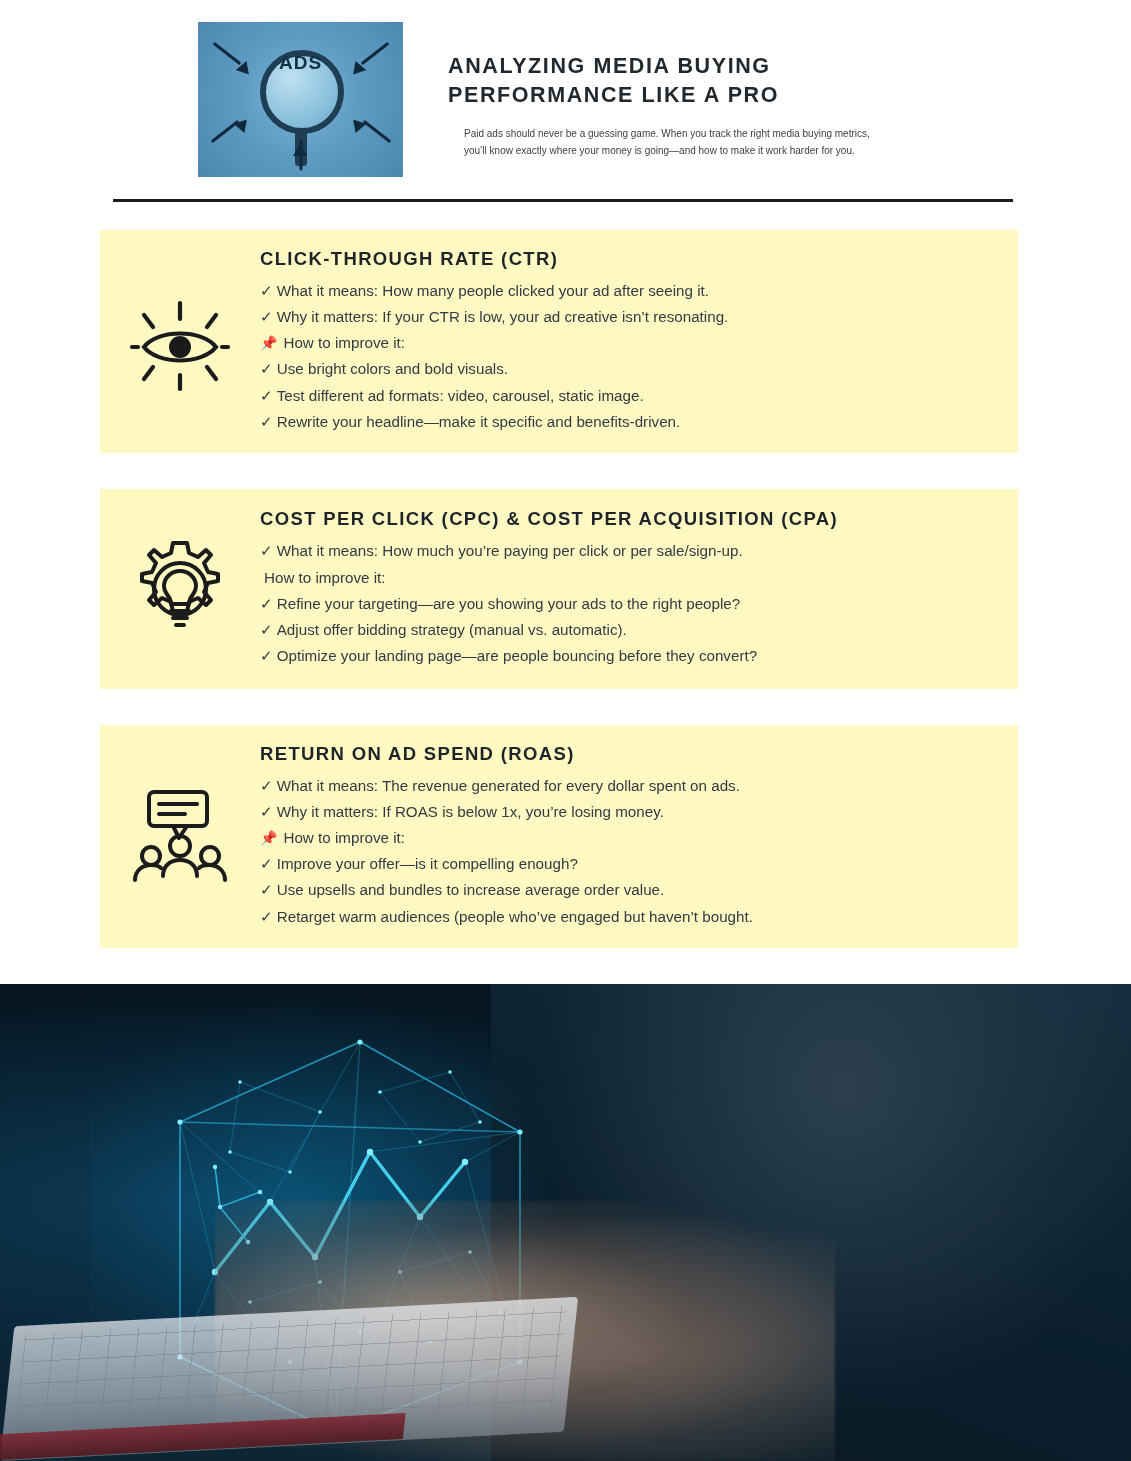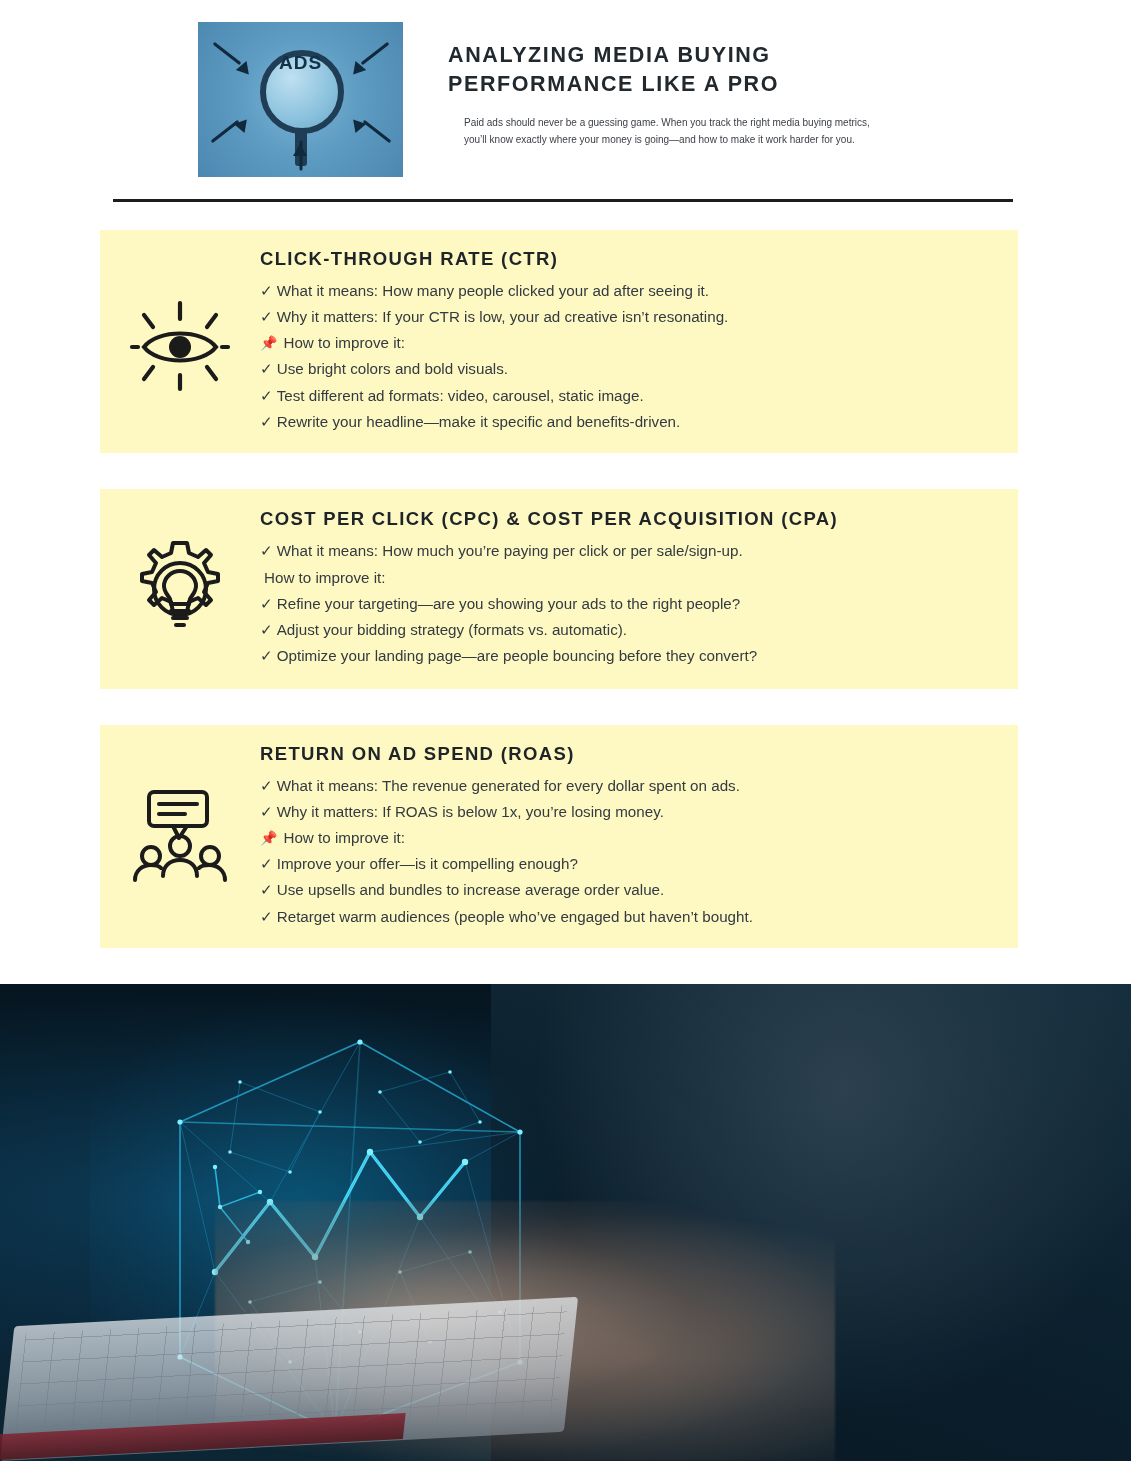--- a/index.html
+++ b/index.html
@@ -93,21 +93,21 @@
     padding-left: 45px;
     padding-top: 14px;
     max-width: 500px;
   }
   .header-title {
     font-size: 21.5px;
     font-weight: bold;
     letter-spacing: 1.6px;
     color: #22292e;
     line-height: 1.36;
-    margin: 5px 0 16px 0;
+    margin: 16px 0 16px 0;
     text-transform: uppercase;
   }
   .header-sub {
     font-size: 10px;
     line-height: 1.62;
     color: #3a3f45;
     margin: 16px;
   }
 
   .divider {
@@ -334,21 +334,21 @@
           <line x1="50" y1="78" x2="68" y2="78"></line>
           <line x1="52" y1="85" x2="66" y2="85"></line>
           <line x1="55" y1="92" x2="63" y2="92"></line>
         </svg>
       </div>
       <div class="section-body">
         <h2 class="section-title">COST PER CLICK (CPC) &amp; COST PER ACQUISITION (CPA)</h2>
         <div class="bullet"><span class="tick">✓</span><span>What it means: How much you’re paying per click or per sale/sign-up.</span></div>
         <div class="bullet plain"><span>How to improve it:</span></div>
         <div class="bullet"><span class="tick">✓</span><span>Refine your targeting—are you showing your ads to the right people?</span></div>
-        <div class="bullet"><span class="tick">✓</span><span>Adjust your bidding strategy (formats vs. automatic).</span></div>
+        <div class="bullet"><span class="tick">✓</span><span>Adjust offer bidding strategy (manual vs. automatic).</span></div>
         <div class="bullet"><span class="tick">✓</span><span>Optimize your landing page—are people bouncing before they convert?</span></div>
       </div>
     </div>
 
     <div class="section">
       <div class="section-icon">
         <svg class="ico" width="114" height="112" viewBox="0 0 114 112" fill="none" stroke="#1b1b1b" stroke-width="4" stroke-linecap="round" stroke-linejoin="round">
           <rect x="26" y="12" width="58" height="34" rx="5"></rect>
           <line x1="36" y1="24" x2="74" y2="24"></line>
           <line x1="36" y1="34" x2="62" y2="34"></line>

